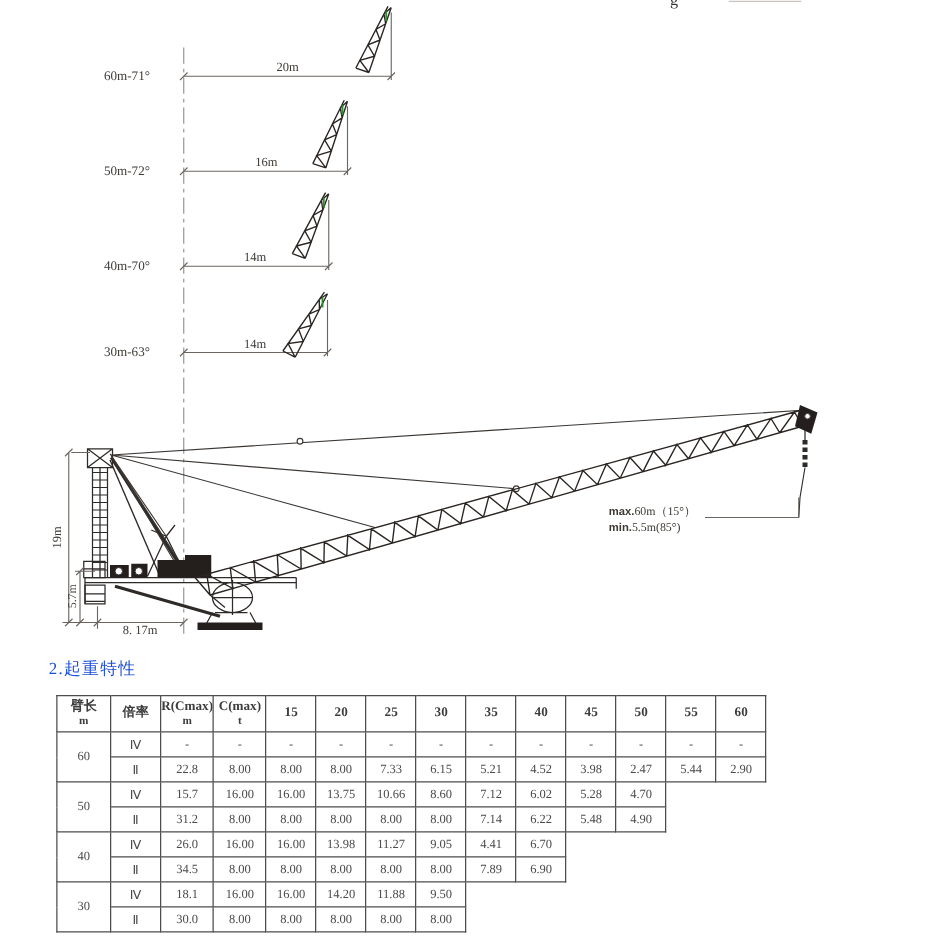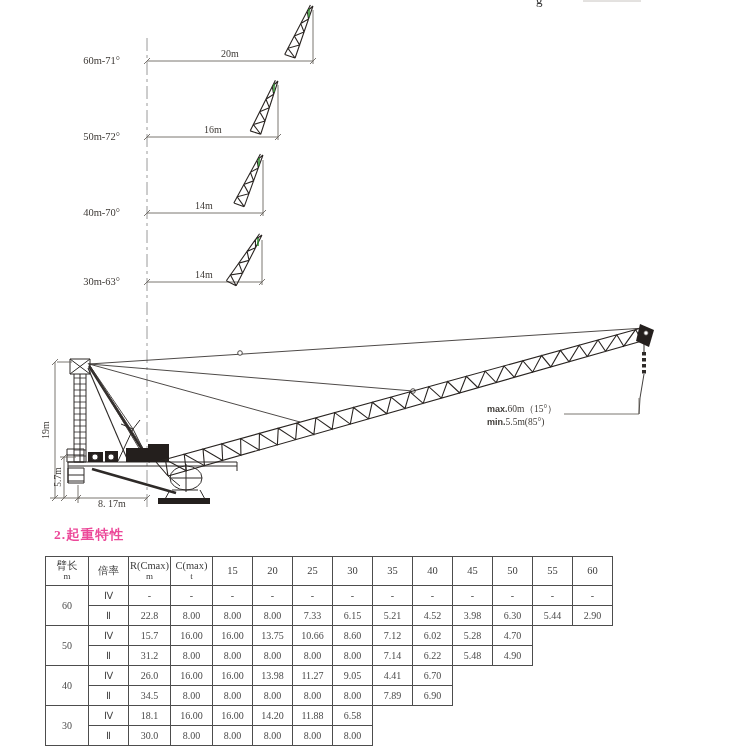--- a/index.html
+++ b/index.html
@@ -4,27 +4,27 @@
 <style>
   html,body{margin:0;padding:0;background:#ffffff;}
   .sheet{position:relative;width:668px;height:755px;background:#fff;overflow:hidden;
          font-family:"Liberation Serif",serif;}
   svg text{font-family:"Liberation Serif",serif;fill:#3e3a36;}
   .cfgtxt{font-size:10.5px;}
   .dimtxt{font-size:10px;}
   .smalldim{font-size:9.5px;}
   .bpre{font-family:"Liberation Sans",sans-serif;font-weight:bold;font-size:9px;}
   .frag{font-size:13px;fill:#333;}
-  .sec-title{position:absolute;left:54px;top:526px;font-size:13.5px;color:#ec4899;
-             letter-spacing:1px;font-weight:700;}
+  .sec-title{position:absolute;left:39px;top:526px;font-size:13.5px;color:#1d4ed8;
+             letter-spacing:1px;font-weight:400;}
   table.load{position:absolute;left:45px;top:556px;border-collapse:collapse;table-layout:fixed;}
   table.load th,table.load td{border:1px solid #4d4d4d;text-align:center;vertical-align:middle;
       font-family:"Liberation Serif",serif;font-size:10px;color:#4a4a4a;padding:0;height:19px;
       white-space:nowrap;overflow:hidden;background:#fff;}
-  table.load thead th{height:28px;font-size:10.5px;color:#3c3c3c;font-weight:normal;line-height:1.1;}
+  table.load thead th{height:28px;font-size:10.5px;color:#3c3c3c;font-weight:bold;line-height:1.1;}
   table.load td.void{border:none;background:transparent;}
   table.load .unit{display:block;font-size:9px;}
 </style>
 </head>
 <body>
 
 <div class="sheet">
 
   <svg width="753" height="522" viewBox="0 0 753 522">
 
@@ -208,21 +208,21 @@
           <td>Ⅱ</td>
           <td>22.8</td>
           <td>8.00</td>
           <td>8.00</td>
           <td>8.00</td>
           <td>7.33</td>
           <td>6.15</td>
           <td>5.21</td>
           <td>4.52</td>
           <td>3.98</td>
-          <td>6.30</td>
+          <td>2.47</td>
           <td>5.44</td>
           <td>2.90</td>
         </tr>
         <tr>
           <td rowspan="2">50</td>
           <td>Ⅳ</td>
           <td>15.7</td>
           <td>16.00</td>
           <td>16.00</td>
           <td>13.75</td>
@@ -274,21 +274,21 @@
           <td colspan="4" class="void"></td>
         </tr>
         <tr>
           <td rowspan="2">30</td>
           <td>Ⅳ</td>
           <td>18.1</td>
           <td>16.00</td>
           <td>16.00</td>
           <td>14.20</td>
           <td>11.88</td>
-          <td>6.58</td>
+          <td>9.50</td>
           <td colspan="6" class="void"></td>
         </tr>
         <tr>
           <td>Ⅱ</td>
           <td>30.0</td>
           <td>8.00</td>
           <td>8.00</td>
           <td>8.00</td>
           <td>8.00</td>
           <td>8.00</td>

